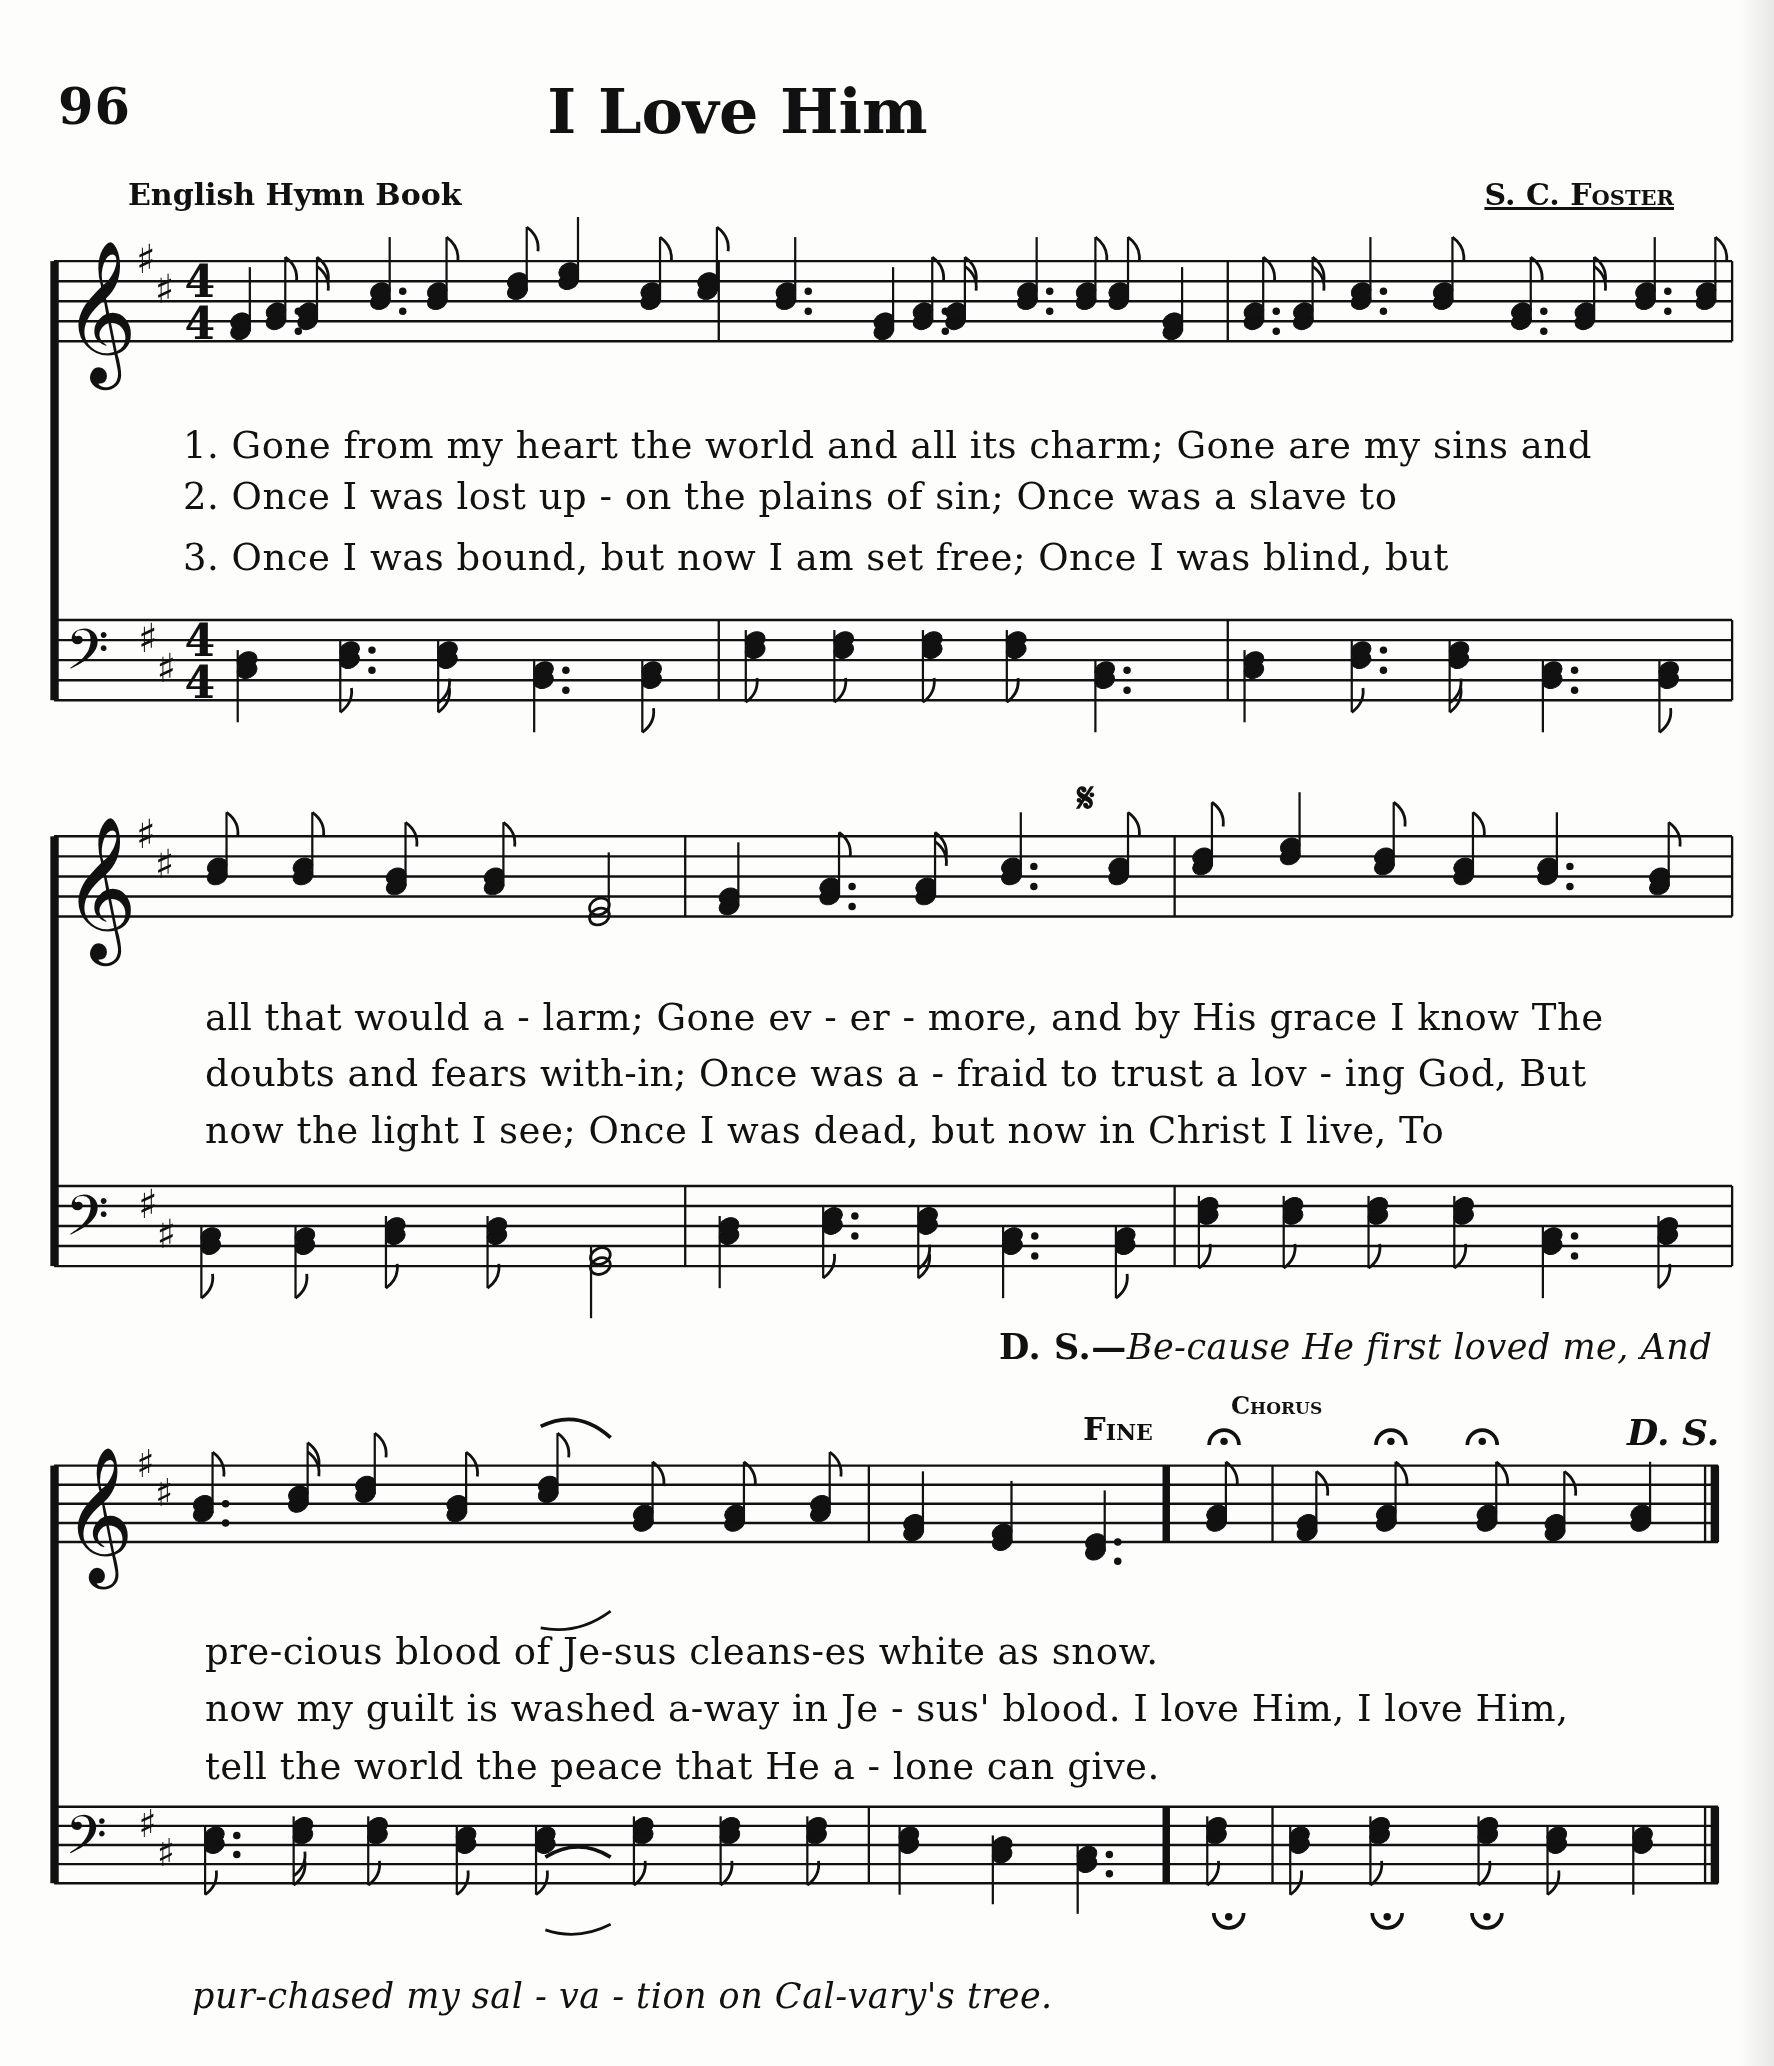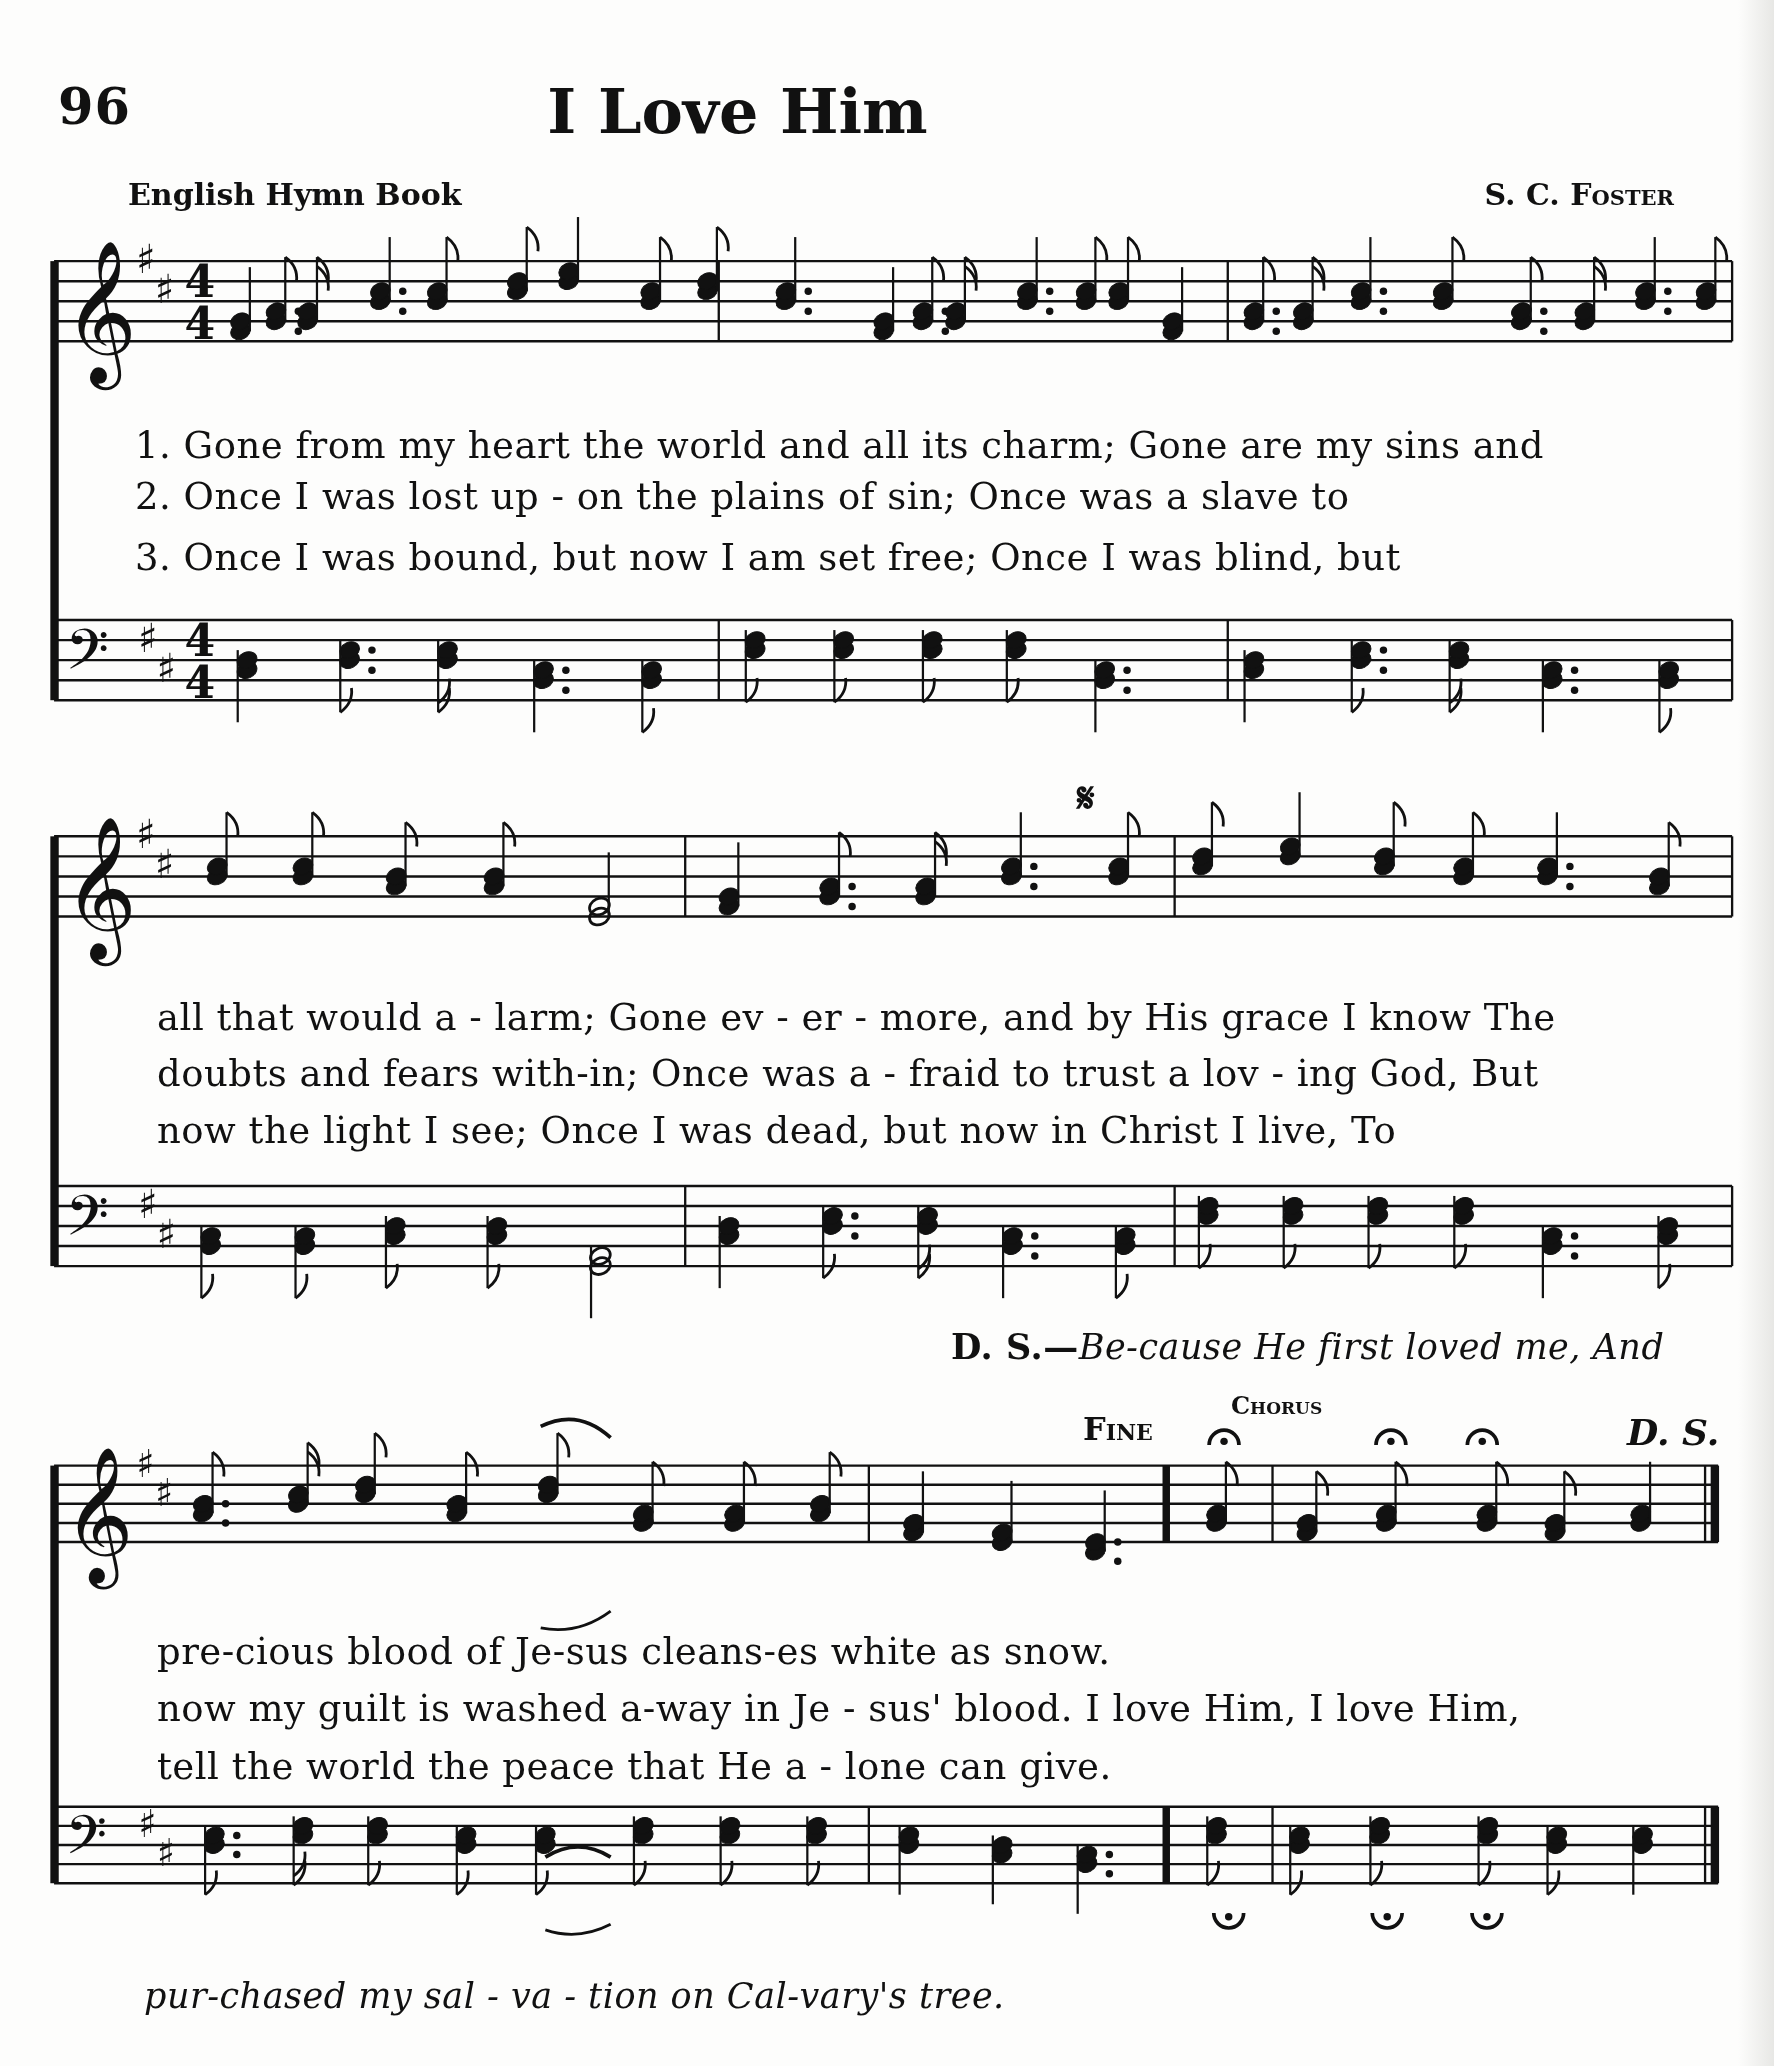--- a/index.html
+++ b/index.html
@@ -5,22 +5,22 @@
   html, body { margin:0; padding:0; background:#ffffff; }
   #page {
     position:relative; width:1775px; height:2067px; overflow:hidden;
     background:#fdfdfc; color:#111;
     font-family:"DejaVu Serif","Liberation Serif",serif;
   }
   .abs { position:absolute; white-space:nowrap; }
   .hymn-number { left:58px; top:76px; font-size:51px; font-weight:bold; letter-spacing:0.9px; }
   .title { left:0; width:1475px; top:75px; text-align:center; font-size:62px; font-weight:bold; }
   .source { left:128px; top:177px; font-size:30px; font-weight:bold; }
-  .composer { right:101px; top:177px; font-size:30px; font-weight:bold; font-variant:small-caps; }
-  .lyric { font-size:37px; font-family:"DejaVu Serif","Liberation Serif",serif; letter-spacing:0.5px; }
+  .composer { right:101px; top:177px; font-size:30px; font-weight:bold; font-variant:small-caps;text-decoration:underline; }
+  .lyric { font-size:37px; font-family:"DejaVu Serif","Liberation Serif",serif; letter-spacing:0.5px;margin-left:48px; }
   .italic { font-style:italic; }
   .marking { font-size:32px; font-weight:bold; }
   .smallcaps { font-variant:small-caps; }
   svg#score { position:absolute; left:0; top:0; }
   .page-edge { position:absolute; right:0; top:0; width:37px; height:2067px;
     background:linear-gradient(to right, rgba(240,240,238,0) 0%, rgba(225,225,222,0.8) 100%); }
 </style>
 </head>
 <body>
 

